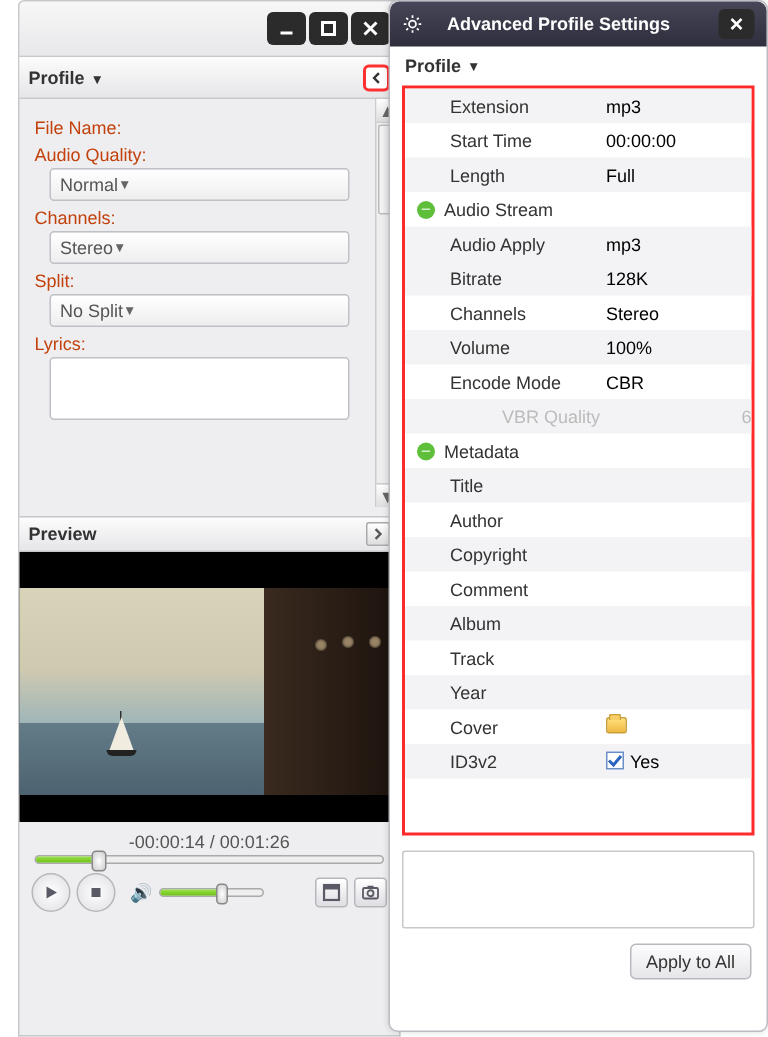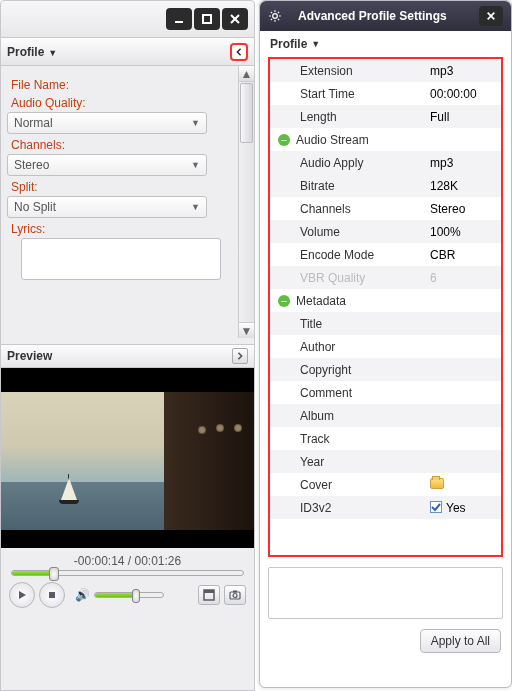--- a/index.html
+++ b/index.html
@@ -1,36 +1,36 @@
 <!DOCTYPE html>
 <html><head>
 <meta charset="utf-8">
 <style>
   * { box-sizing: border-box; margin: 0; padding: 0; font-family: "Segoe UI", Tahoma, sans-serif; font-size: 12px; }
   body { background: #fff; width: 512px; height: 691px; overflow: hidden; position: relative; }
 
   
-  .left-panel { position: absolute; left: 0; top: 0; width: 255px; height: 673px; }
+  .left-panel { position: absolute; left: 12px; top: 0; width: 255px; height: 673px; }
   .window-controls { height: 38px; background: linear-gradient(#f7f7f8,#e8e8ea); border: 1px solid #c8c8cc; border-radius: 4px 4px 0 0; display:flex; justify-content:flex-end; align-items:center; padding-right:6px; gap:2px;}
   .winbtn { width:26px; height:22px; background:#2b2b2b; border-radius:4px; display:flex; align-items:center; justify-content:center; color:#fff; }
   .winbtn svg { width:12px; height:12px; }
   .left-body { border:1px solid #c8c8cc; border-top:0; background:#eeeef0; height: calc(691px - 38px); }
   .section-header { height:28px; background:linear-gradient(#fcfcfc,#e6e6e9); border-bottom:1px solid #c8c8cc; display:flex; align-items:center; padding:0 6px; font-weight:bold; color:#333; justify-content:space-between; }
   .section-header .ddtri { margin-left:4px; font-size:9px;}
   .collapse-btn { width:18px; height:18px; border:2px solid #ff3030; border-radius:4px; display:flex; align-items:center; justify-content:center; background:#fff; color:#333; }
   .collapse-btn svg{width:8px;height:8px;}
   .form-area { padding:8px 6px 4px 6px; position:relative; }
   .scrollbar-v { position:absolute; right:0; top:0; bottom:0; width:16px; background:linear-gradient(90deg,#f0f0f1,#e4e4e7); border-left:1px solid #ccc; display:flex; flex-direction:column; }
   .sbarrow { height:16px; display:flex; align-items:center; justify-content:center; color:#666; background:linear-gradient(#fff,#ddd); border-bottom:1px solid #ccc;}
   .sbarrow.last{border-top:1px solid #ccc;border-bottom:0;}
   .sbthumb { flex:0 0 60px; margin:1px; background:linear-gradient(90deg,#f7f7f8,#d6d6dd); border:1px solid #bbb; border-radius:2px;}
   .sbtrack{flex:1;}
   .field-label { color:#c2410c; margin:4px 0 2px 4px; }
   .text-input { width:200px; height:22px; border:1px solid #c0c0c7; border-radius:3px; background:#fff; padding:0 6px; color:#555; margin-left:14px;}
-  .select { width:200px; height:22px; border:1px solid #c0c0c7; border-radius:3px; background:linear-gradient(#fff,#eee); display:flex; align-items:center; justify-content:space-between; padding:0 6px; color:#555;}
+  .select { width:200px; height:22px; border:1px solid #c0c0c7; border-radius:3px; background:linear-gradient(#fff,#eee); margin-left:14px; display:flex; align-items:center; padding:0 6px; color:#555;}
   .select .cv{font-size:9px;color:#666;}
   .textarea { width:200px; height:42px; border:1px solid #c0c0c7; border-radius:3px; background:#fff; margin-left:14px;}
   .form-area > .form-inner { margin-right:18px; }
 
   .preview-header { height:24px; background:linear-gradient(#fcfcfc,#e6e6e9); border-top:1px solid #c8c8cc; border-bottom:1px solid #c8c8cc; display:flex; align-items:center; padding:0 6px; font-weight:bold; color:#333; justify-content:space-between; margin-top:6px;}
   .expand-btn { width:16px; height:16px; border:1px solid #aaa; border-radius:2px; display:flex; align-items:center; justify-content:center; background:linear-gradient(#fff,#ddd);}
   .expand-btn svg{width:8px;height:8px;}
 
   .video-box { width:253px; height:180px; background:#000; position:relative; }
   .sky { position:absolute; left:0; right:0; top:24px; height:90px; background:linear-gradient(#d9d3b9 0%,#cfc9b0 60%,#9fb6b8 100%); }
@@ -61,25 +61,25 @@
 
   
   .right-panel { position:absolute; left:259px; top:0; width:253px; height:688px; border:1px solid #bcbcc2; border-radius:6px; background:#fff; box-shadow:0 0 4px rgba(0,0,0,.15);}
   .rp-header { height:30px; background:linear-gradient(#464658,#2e2e3d); border-radius:6px 6px 0 0; display:flex; align-items:center; color:#fff; padding:0 8px; gap:16px; font-weight:bold;}
   .rp-header .gear { width:14px; height:14px; }
   .rp-close { margin-left:auto; width:24px; height:20px; background:#2b2b2b; border-radius:4px; display:flex; align-items:center; justify-content:center;}
   .rp-close svg{width:10px;height:10px;color:#fff;}
   .rp-sub { height:26px; display:flex; align-items:center; padding:0 10px; font-weight:bold; color:#333;}
   .rp-sub .ddtri{margin-left:4px; font-size:9px;}
   .settings-box { margin:0 8px; border:2px solid #ff2a2a; height:500px; overflow:hidden;}
-  .row { display:flex; height:23px; align-items:center;gap:26px;}
+  .row { display:flex; height:23px; align-items:center;}
   .row.alt { background:#f3f3f5;}
   .row .k { width:130px; padding-left:30px; color:#333;}
   .row .v { flex:1; color:#000000; padding-left:4px;}
-  .row.disabled .k,.row.disabled .v{color:#bbb;}
+  .row.disabled .k,.row.disabled .v{color:#bbb;text-align:right;}
   .group { display:flex; height:23px; align-items:center; padding-left:8px; font-weight:normal; color:#333; gap:6px;}
   .minus { width:12px; height:12px; border-radius:50%; background:#5fbf3a; color:#fff; display:flex; align-items:center; justify-content:center; font-size:10px; line-height:1;}
   .folder-icon{ width:14px; height:11px; background:linear-gradient(#ffe17a,#f0b944); border:1px solid #caa03a; border-radius:2px; position:relative; display:inline-block;}
   .folder-icon::before{content:""; position:absolute; left:1px; top:-3px; width:6px; height:3px; background:#f7cf66; border:1px solid #caa03a; border-bottom:0; border-radius:1px 1px 0 0;}
   .cb { width:12px; height:12px; border:1px solid #6a8ec8; background:#fff; display:inline-flex; align-items:center; justify-content:center; margin-right:4px;}
   .cb svg{width:10px;height:10px; color:#2a64c0;}
   .edit-box { margin:10px 8px 0 8px; height:52px; border:1px solid #c8c8cc; border-radius:2px; background:#fff;}
   .apply-row { display:flex; justify-content:flex-end; padding:10px 10px 0 0;}
   .apply-btn { height:24px; padding:0 10px; border:1px solid #b8b8be; border-radius:4px; background:linear-gradient(#fdfdfe,#e6e6ea); color:#333; display:flex; align-items:center;}
 </style>

